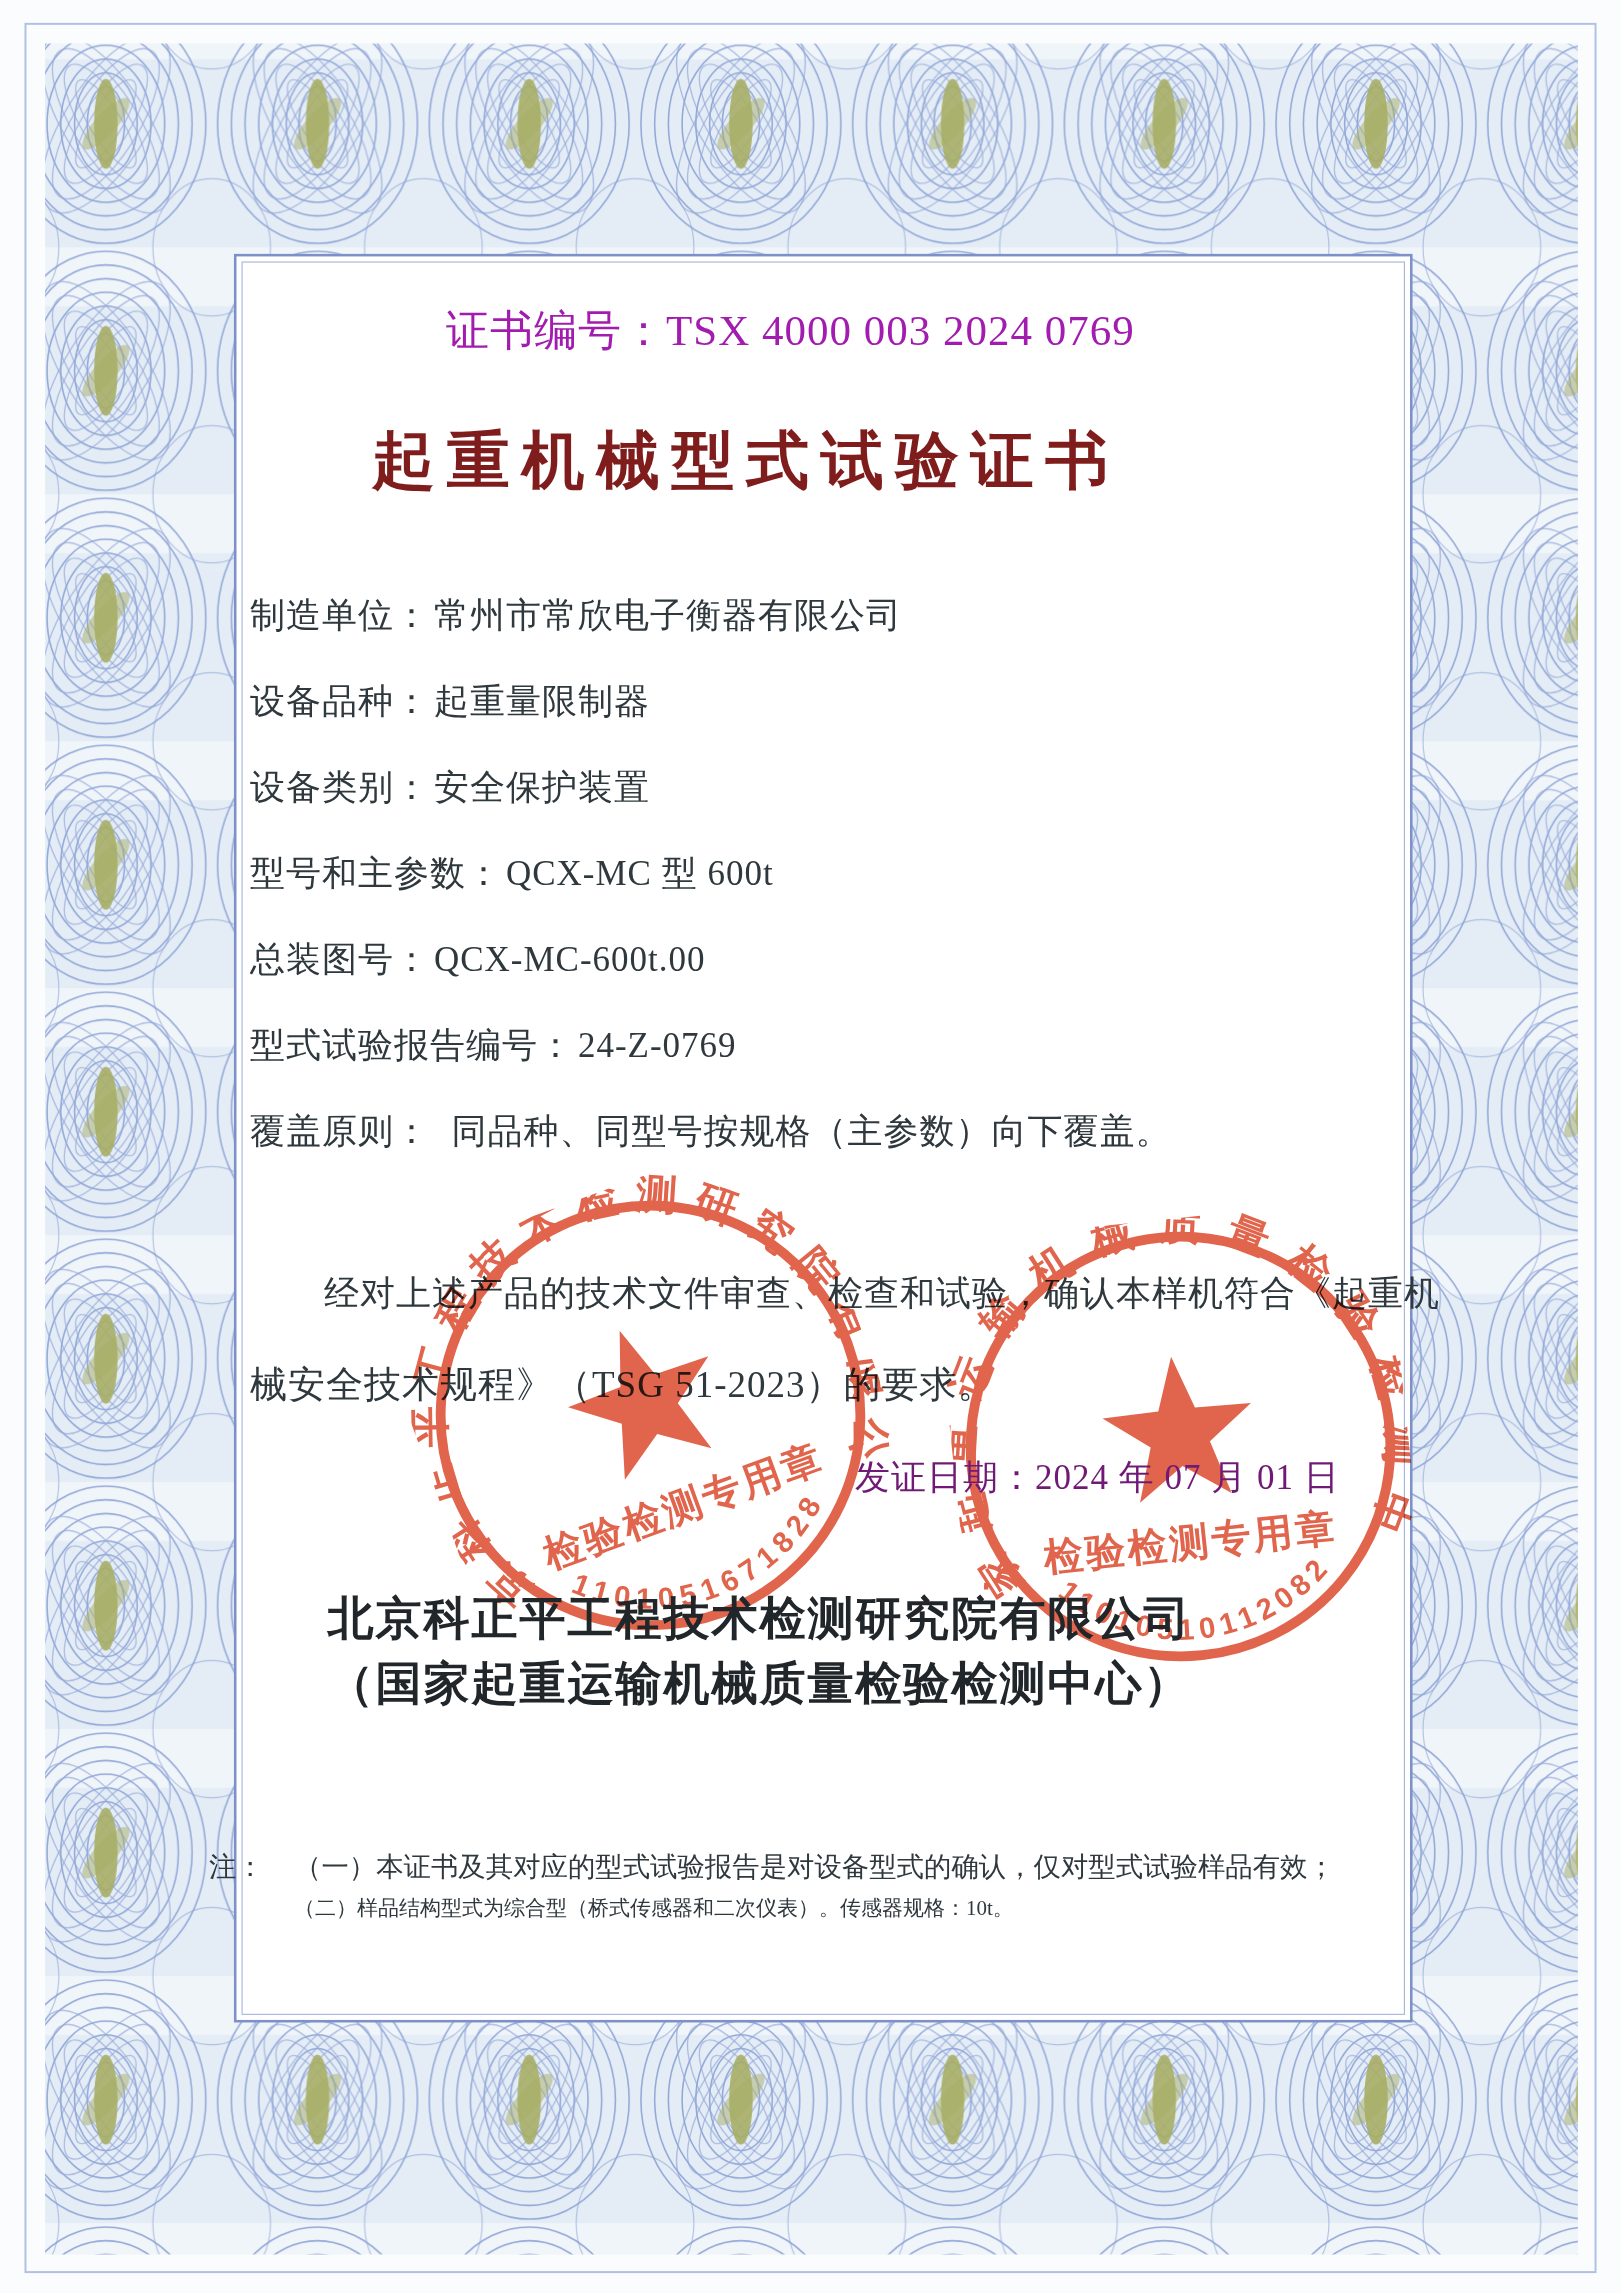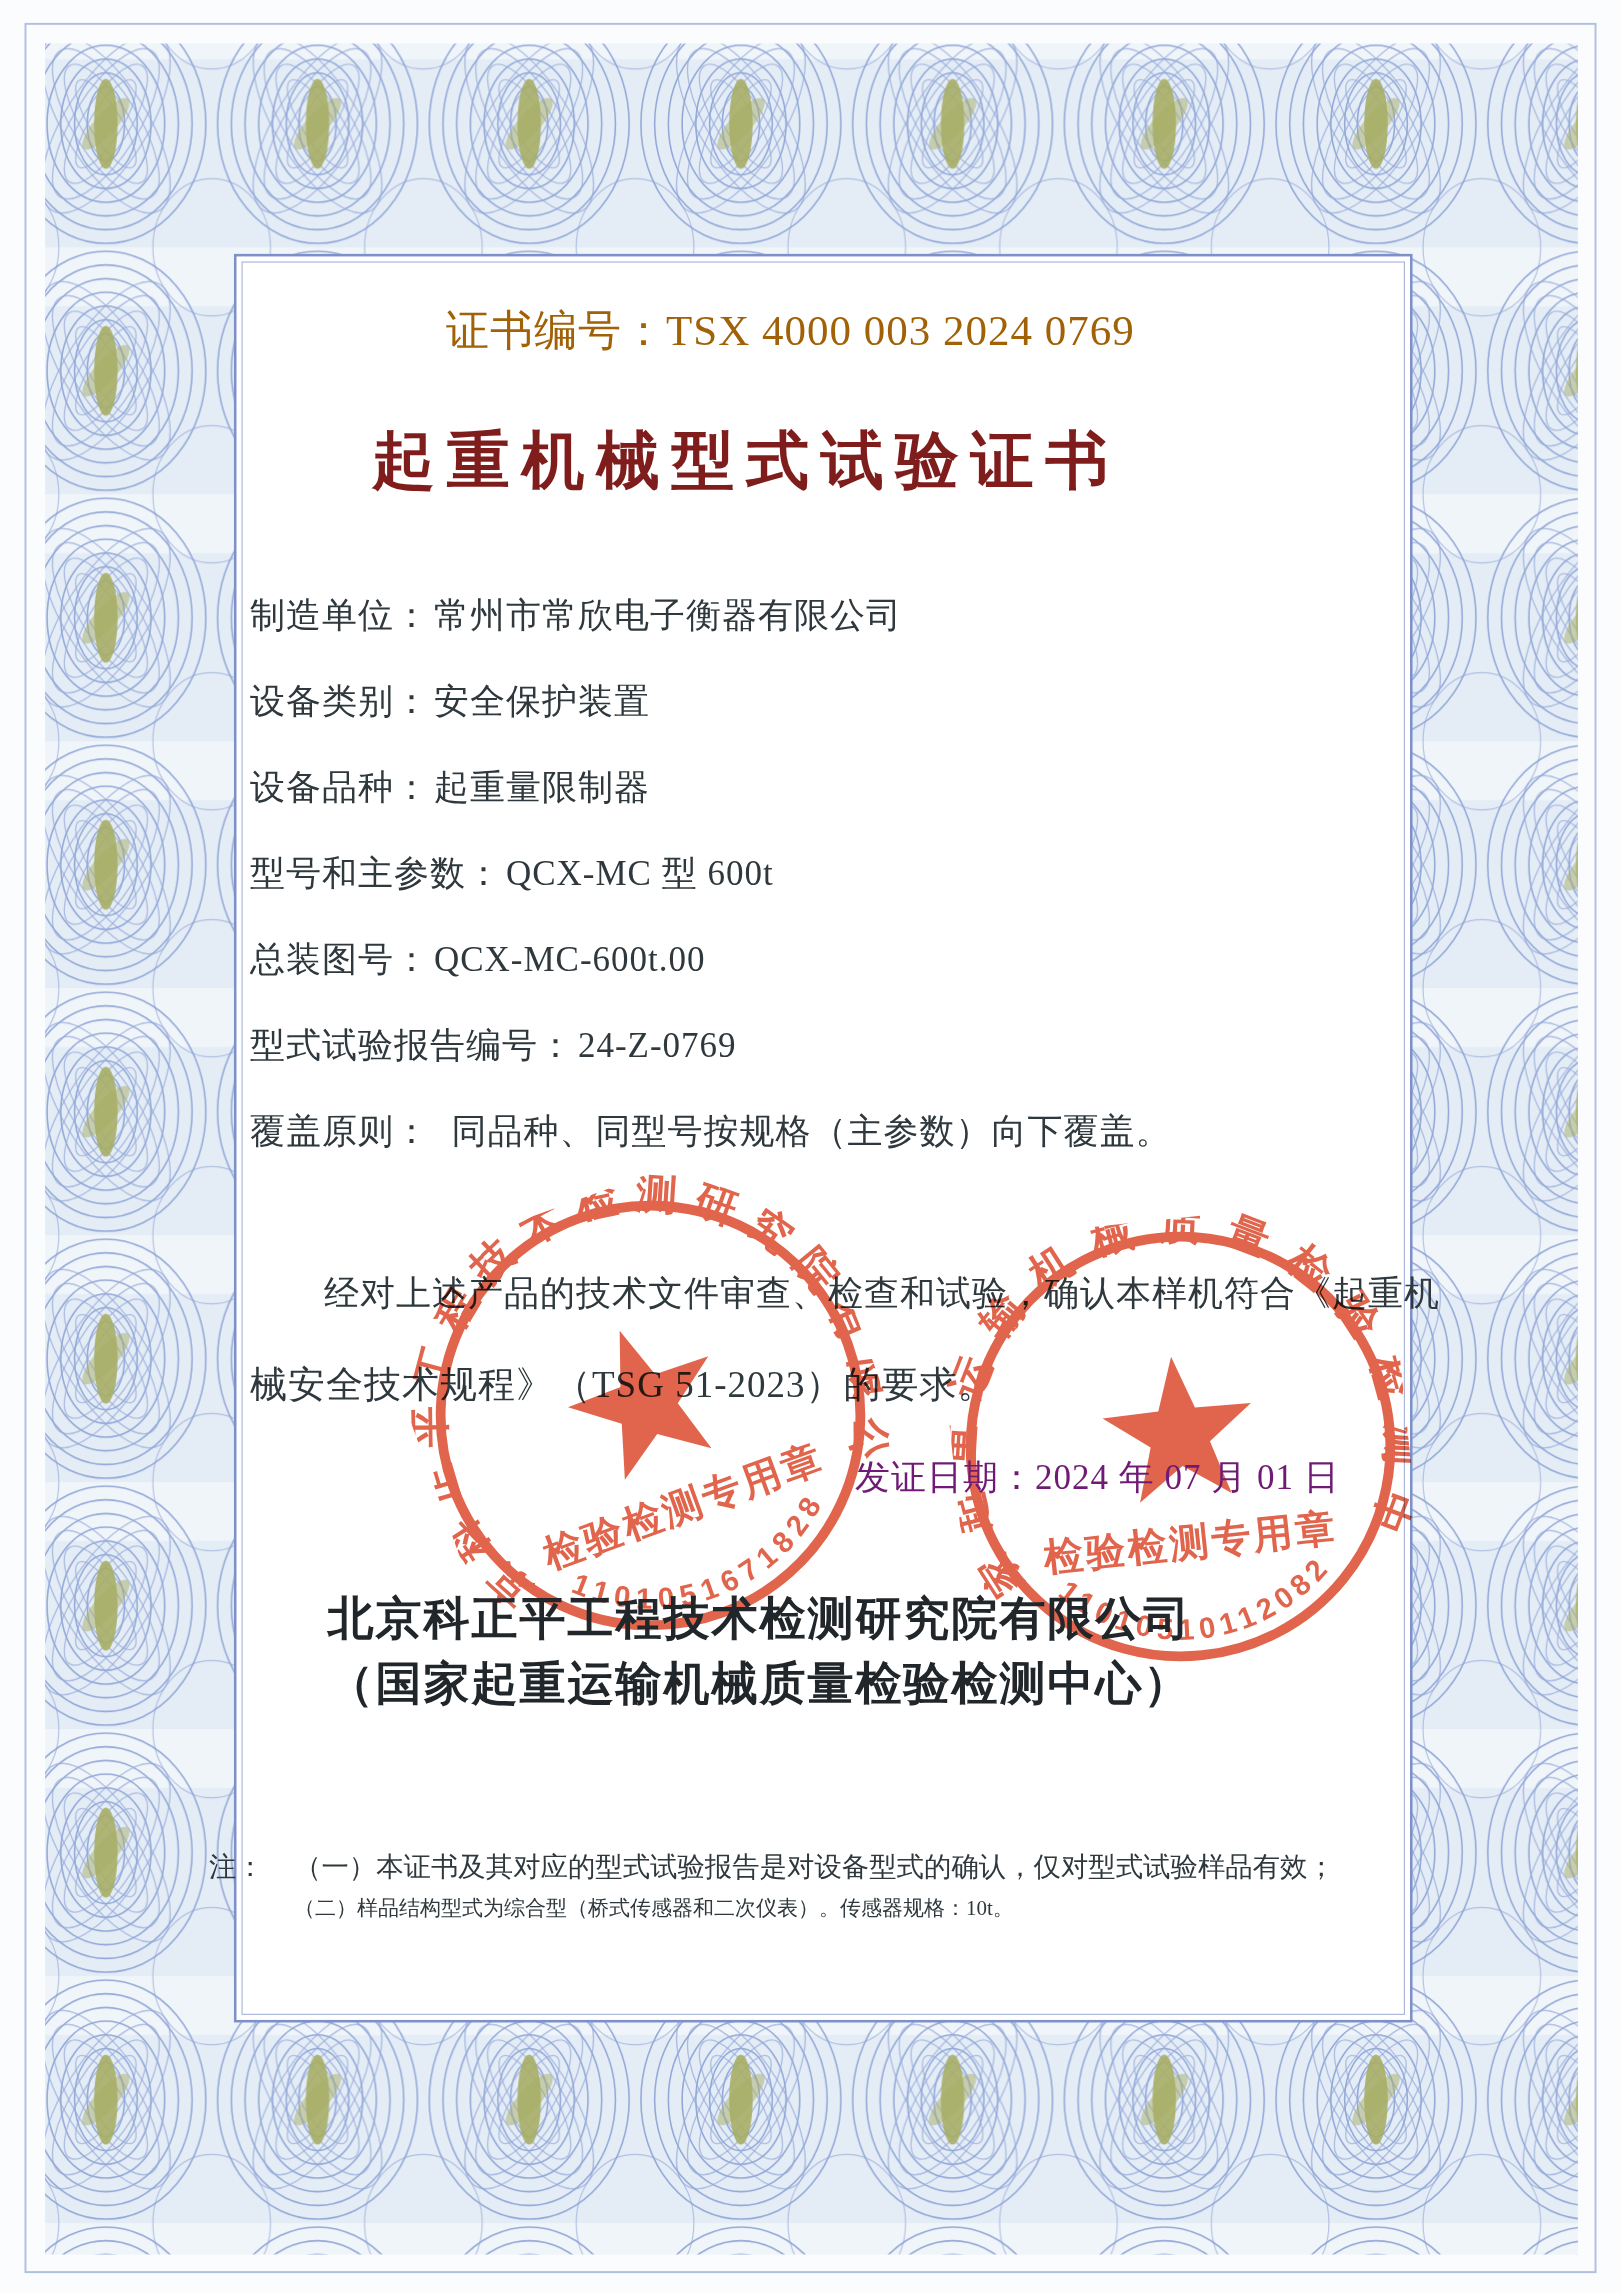--- a/index.html
+++ b/index.html
@@ -5,21 +5,21 @@
   html,body{margin:0;padding:0;background:#ffffff;}
   .page{
     position:relative;width:1621px;height:2294px;margin:0 auto;
     background:#fdfdfe;overflow:hidden;
     font-family:"Liberation Serif","DejaVu Serif",serif;
     color:#2e383d;
   }
   .border-svg{position:absolute;left:0;top:0;}
   .abs{position:absolute;white-space:nowrap;}
 
-  .cert-no{left:446px;top:302px;font-size:43px;letter-spacing:1px;color:#a16207;}
+  .cert-no{left:446px;top:302px;font-size:43px;letter-spacing:1px;color:#a21caf;}
   .cert-title{
     left:372px;top:418px;font-size:63px;font-weight:bold;letter-spacing:11.8px;
     font-family:"Liberation Sans","DejaVu Sans",sans-serif;color:#7f1d1d;
   }
 
   .fields{position:absolute;left:250px;top:592px;}
   .field-row{height:86px;font-size:35px;letter-spacing:1px;white-space:nowrap;}
   .field-row .value{margin-left:3.9px;}
   .field-row.gap .value{margin-left:21.6px;}
 
@@ -93,24 +93,24 @@
     <span>证书编号：</span><span>TSX 4000 003 2024 0769</span>
   </div>
 
   <div class="abs cert-title">起重机械型式试验证书</div>
 
   <div class="fields">
     <div class="field-row">
       <span>制造单位：</span><span class="value">常州市常欣电子衡器有限公司</span>
     </div>
     <div class="field-row">
-      <span>设备类别：</span><span class="value">安全保护装置</span>
+      <span>设备品种：</span><span class="value">起重量限制器</span>
     </div>
     <div class="field-row">
-      <span>设备品种：</span><span class="value">起重量限制器</span>
+      <span>设备类别：</span><span class="value">安全保护装置</span>
     </div>
     <div class="field-row">
       <span>型号和主参数：</span><span class="value">QCX-MC 型 600t</span>
     </div>
     <div class="field-row">
       <span>总装图号：</span><span class="value">QCX-MC-600t.00</span>
     </div>
     <div class="field-row">
       <span>型式试验报告编号：</span><span class="value">24-Z-0769</span>
     </div>

